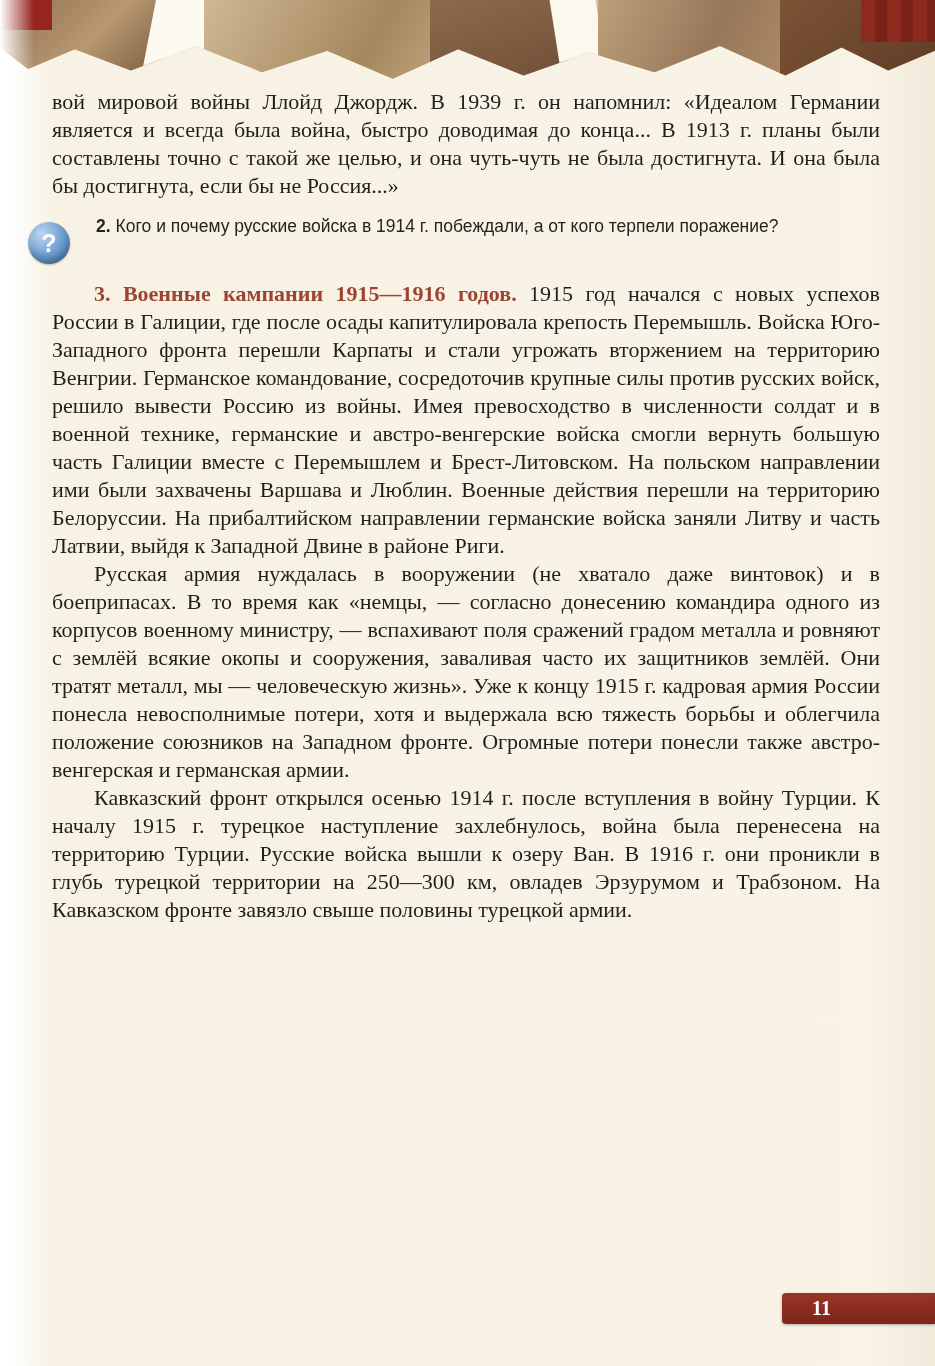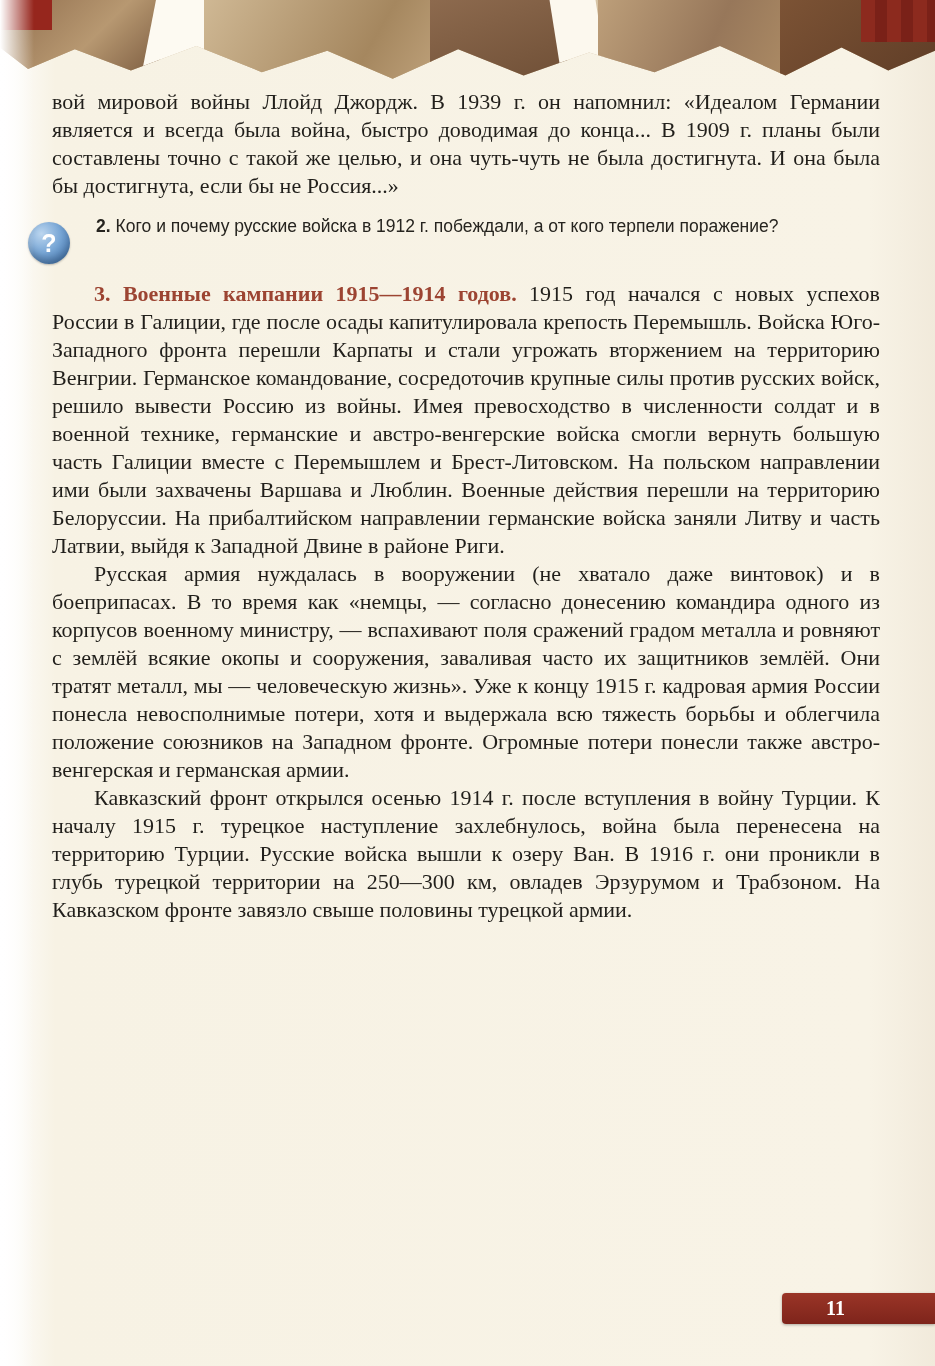--- a/index.html
+++ b/index.html
@@ -79,21 +79,21 @@
   .q-item { margin:0 0 4px 0; }
   .q-num { font-weight:bold; margin-right:5px; }
 
   
   .page-tab {
     position:absolute; right:0; bottom:42px;
     width:153px; height:31px;
     background:linear-gradient(180deg,#9a3527,#7e241b);
     border-radius:4px 0 0 4px;
     display:flex; align-items:center;
-    padding-left:44px;
+    padding-left:30px;
     color:#ffffff; font-weight:bold; font-size:20px;
     font-family:"Liberation Serif", serif;
     box-shadow:0 1px 3px rgba(0,0,0,.3);
   }
 </style>
 </head>
 <body>
 
 <div class="page">
 
@@ -106,33 +106,33 @@
     <div class="art a4"></div>
     <div class="art a5"></div>
     <div class="corner-red-left"></div>
     <div class="corner-red-right"></div>
   </div>
 
   <div class="left-edge"></div>
 
   <div class="content">
 
-    <p class="body-text">вой мировой войны Ллойд Джордж. В 1939 г. он напомнил: «Идеалом Германии является и всегда была война, быстро доводимая до конца... В 1909 г. планы были составлены точно с такой же целью, и она чуть-чуть не была достигнута. И она была бы достигнута, если бы не Россия...»</p>
+    <p class="body-text">вой мировой войны Ллойд Джордж. В 1939 г. он напомнил: «Идеалом Германии является и всегда была война, быстро доводимая до конца... В 1913 г. планы были составлены точно с такой же целью, и она чуть-чуть не была достигнута. И она была бы достигнута, если бы не Россия...»</p>
 
     <div class="questions">
       <div class="q-icon">
         <span>?</span>
       </div>
       <div class="q-list">
-        <p class="q-item"><span class="q-num">2.</span><span>Кого и почему русские войска в 1912 г. побеждали, а от кого терпели поражение?</span></p>
+        <p class="q-item"><span class="q-num">2.</span><span>Кого и почему русские войска в 1914 г. побеждали, а от кого терпели поражение?</span></p>
       </div>
     </div>
 
     <p class="body-text indent">
-      <span class="section-heading">3. Военные кампании 1915—1914 годов.</span>
+      <span class="section-heading">3. Военные кампании 1915—1916 годов.</span>
       <span>1915 год начался с новых успехов России в Галиции, где после осады капитулировала крепость Перемышль. Войска Юго-Западного фронта перешли Карпаты и стали угрожать вторжением на территорию Венгрии. Германское командование, сосредоточив крупные силы против русских войск, решило вывести Россию из войны. Имея превосходство в численности солдат и в военной технике, германские и австро-венгерские войска смогли вернуть большую часть Галиции вместе с Перемышлем и Брест-Литовском. На польском направлении ими были захвачены Варшава и Люблин. Военные действия перешли на территорию Белоруссии. На прибалтийском направлении германские войска заняли Литву и часть Латвии, выйдя к Западной Двине в районе Риги.</span>
     </p>
     <p class="body-text indent">Русская армия нуждалась в вооружении (не хватало даже винтовок) и в боеприпасах. В то время как «немцы, — согласно донесению командира одного из корпусов военному министру, — вспахивают поля сражений градом металла и ровняют с землёй всякие окопы и сооружения, заваливая часто их защитников землёй. Они тратят металл, мы — человеческую жизнь». Уже к концу 1915 г. кадровая армия России понесла невосполнимые потери, хотя и выдержала всю тяжесть борьбы и облегчила положение союзников на Западном фронте. Огромные потери понесли также австро-венгерская и германская армии.</p>
     <p class="body-text indent">Кавказский фронт открылся осенью 1914 г. после вступления в войну Турции. К началу 1915 г. турецкое наступление захлебнулось, война была перенесена на территорию Турции. Русские войска вышли к озеру Ван. В 1916 г. они проникли в глубь турецкой территории на 250—300 км, овладев Эрзурумом и Трабзоном. На Кавказском фронте завязло свыше половины турецкой армии.</p>
 
   </div>
 
   <div class="page-tab">
     <span>11</span>
   </div>

